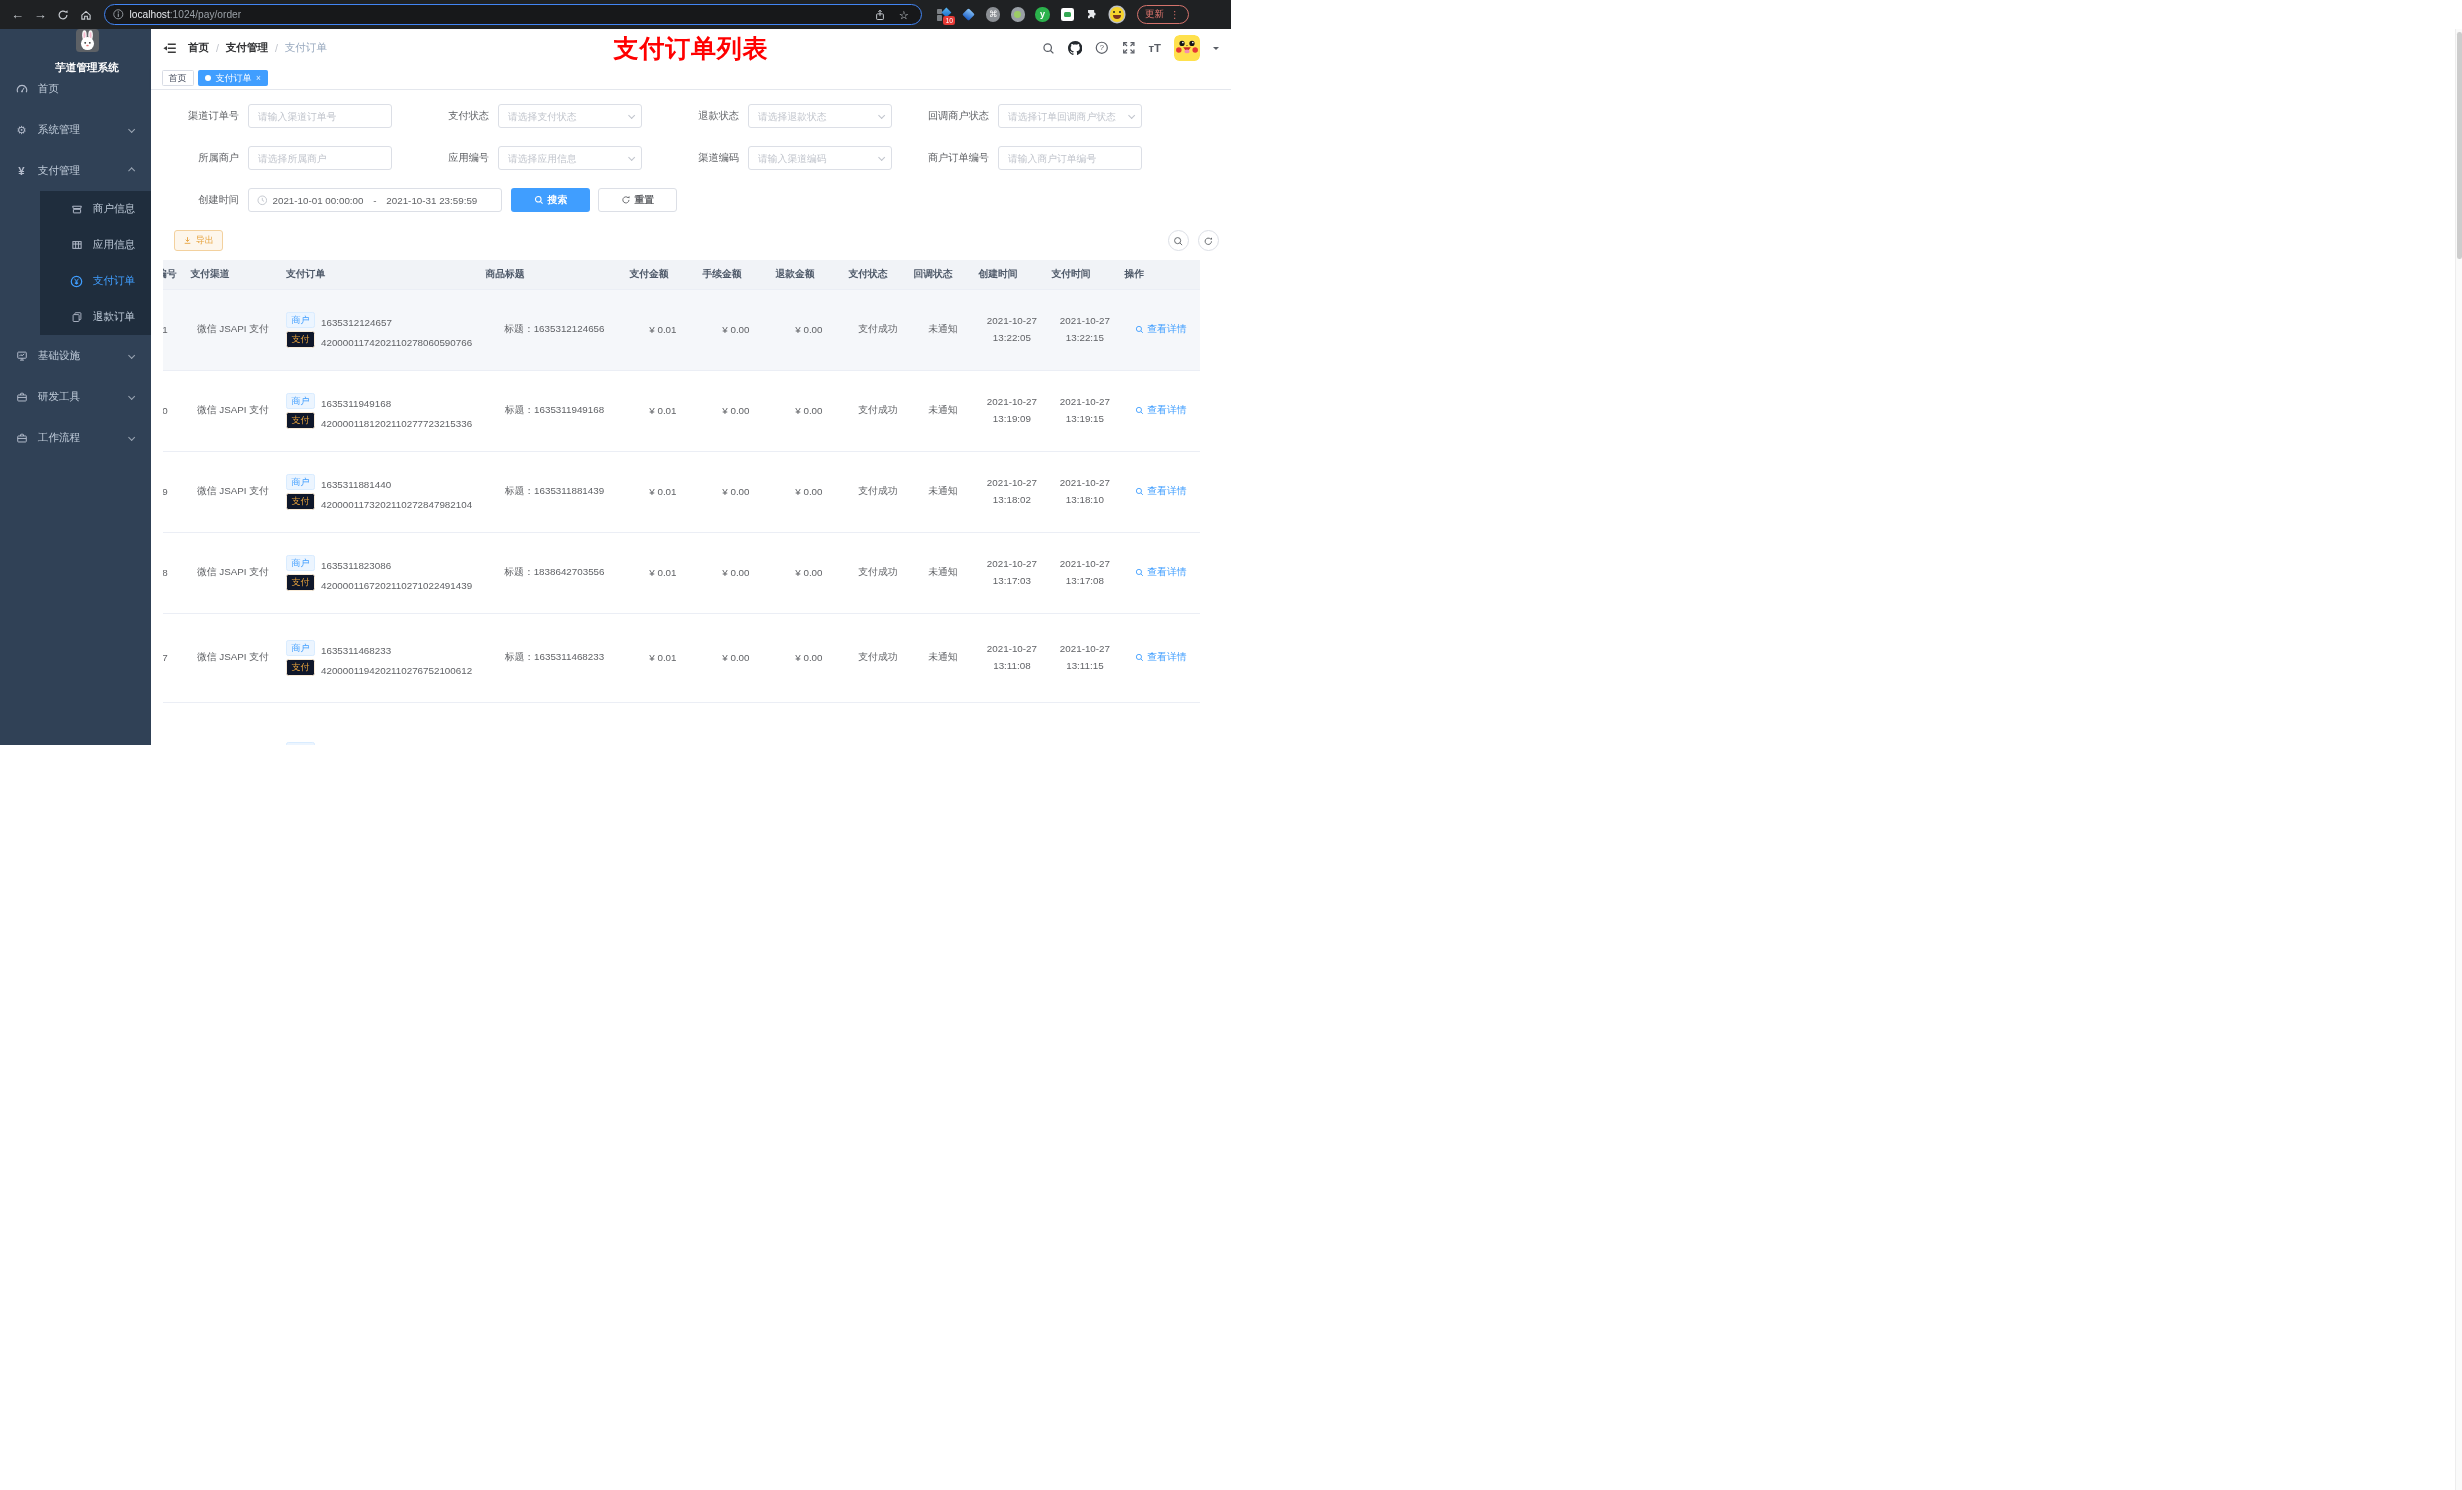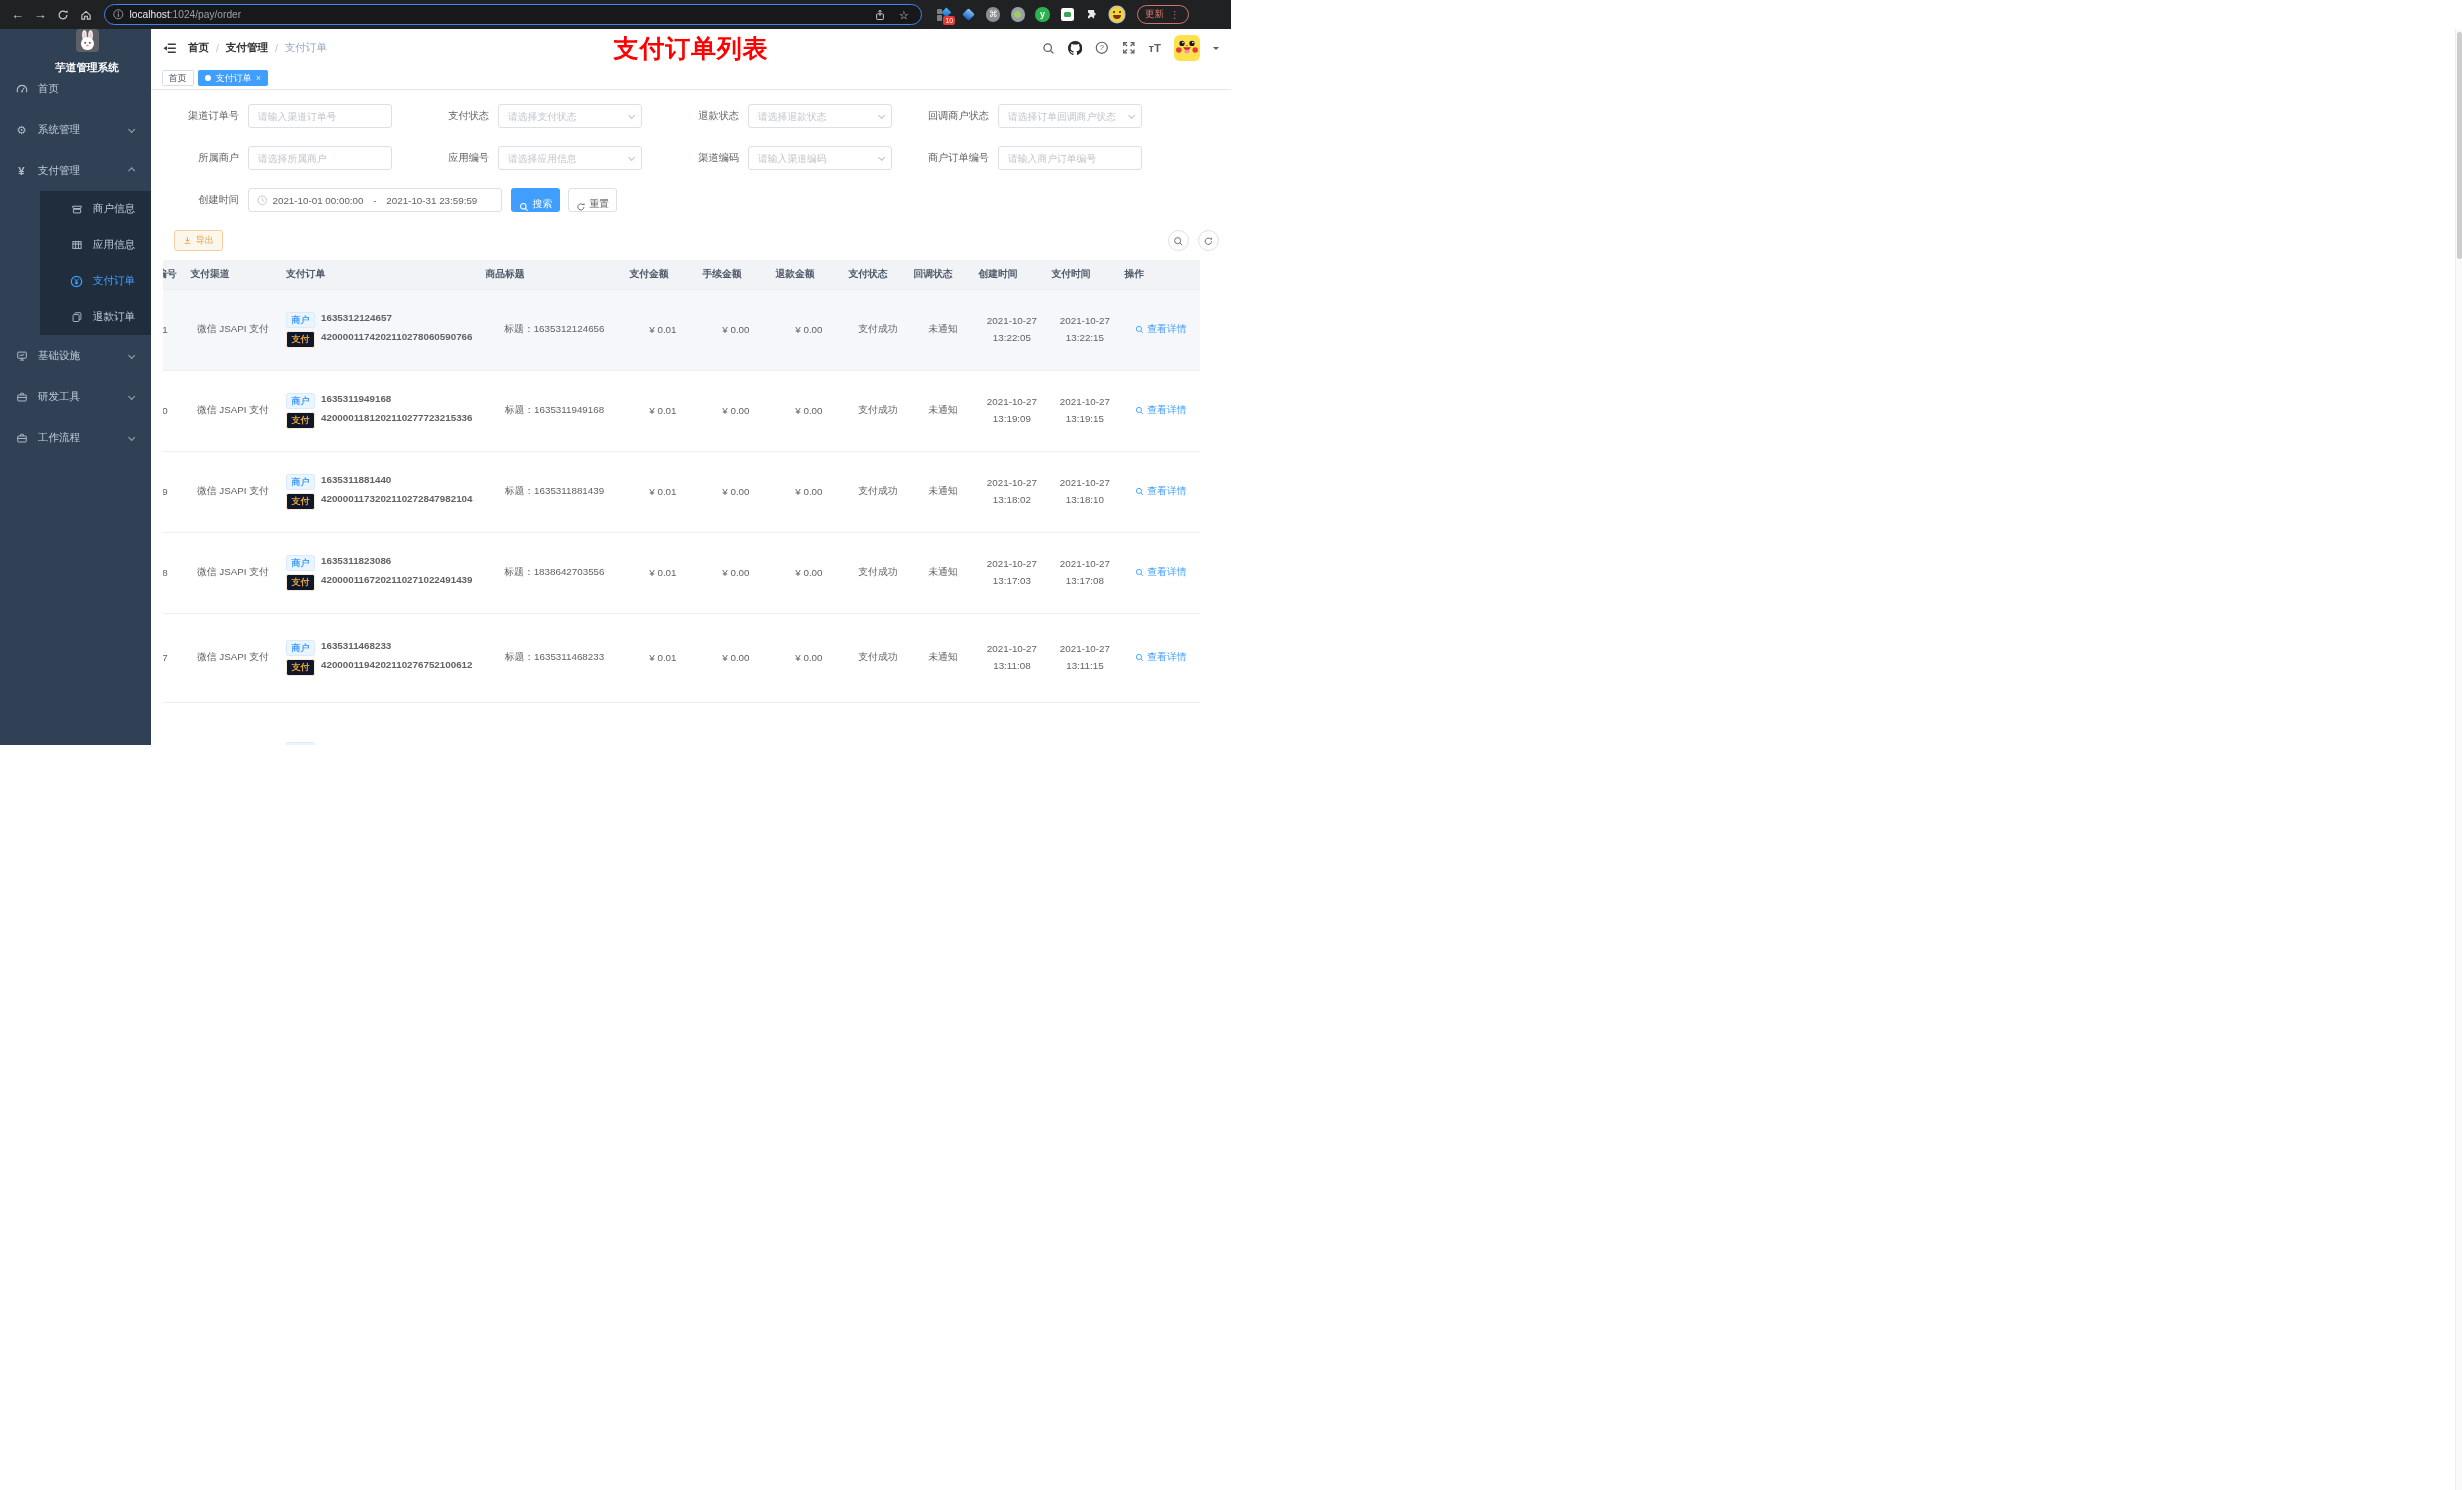--- a/index.html
+++ b/index.html
@@ -88,42 +88,42 @@
   .f-row { display:flex; margin-bottom:18px; }
   .f-item { display:flex; align-items:center; width:227px; margin-right:23px; flex:0 0 auto; }
   .f-item label { width:74px; text-align:right; padding-right:9px; font-size:10.2px; color:#606266; flex:0 0 auto; }
   .f-input { position:relative; width:144px; }
   .f-input input { width:100%; height:24px; border:0.8px solid #dcdfe6; border-radius:3px; padding:0 9px;
     font-size:9.8px; color:#606266; outline:none; background:#fff; font-family:inherit; }
   .f-input input::placeholder { color:#c0c4cc; }
   .f-input .sel-chev { position:absolute; right:7.6px; top:9px; color:#c0c4cc; border-color:#c0c4cc; }
   .date-box { width:254px; height:24px; border:0.8px solid #dcdfe6; border-radius:3px; display:flex; align-items:center;
     padding:0 7.6px; gap:5.3px; font-size:9.8px; color:#606266; white-space:nowrap; overflow:hidden; }
-  .btn { height:24px; border-radius:3px; font-size:9.8px; display:inline-flex; align-items:flex-end; gap:3.8px;
-    padding:0 7px; cursor:pointer; border:0.8px solid transparent; font-family:inherit; }
+  .btn { height:24px; border-radius:3px; font-size:9.8px; display:inline-flex; align-items:center; gap:3.8px;
+    padding:0 22px; cursor:pointer; border:0.8px solid transparent; font-family:inherit;font-weight:bold; }
   .btn-primary { background:#409eff; color:#fff; margin-left:9px; }
   .btn-plain { background:#fff; border-color:#dcdfe6; color:#606266; margin-left:7.6px; }
   .toolbar { display:flex; align-items:center; margin:12px 12px 0 12px; }
   .btn-export { height:21px; padding:0 8.3px; font-size:9px; border-radius:3px; background:#fdf6ec;
     border:0.8px solid #f3d19e; color:#e6a23c; display:inline-flex; align-items:center; gap:3.8px; margin-left:10.6px; cursor:pointer; }
   .tool-circles { margin-left:auto; display:flex; gap:9px; }
   .circle-btn { width:21px; height:21px; border-radius:50%; border:0.8px solid #dcdfe6; background:#fff;
     display:flex; align-items:center; justify-content:center; color:#666; cursor:pointer; }
 
   
   .table-wrap { margin:9px 12px 0 12px; overflow:hidden; }
   table { border-collapse:collapse; table-layout:fixed; width:1048px; margin-left:-10.6px; font-size:9.8px; color:#606266; }
   th { height:29px; background:#f1f3f7; color:#4e5969; font-size:9.8px; font-weight:bold; text-align:left;
     border-bottom:0.8px solid #ebeef5; padding:0 3px; }
   td { text-align:center; border-bottom:0.8px solid #ebeef5; padding:4.5px 3px; height:81px; vertical-align:middle; }
   tr.hover td { background:#f5f7fa; }
   tr.tall td { height:89px; }
   th.c-order, td.c-order { text-align:left; padding-left:7.6px; }
   th.c-id, td.c-id { text-align:left; padding-left:4.5px; overflow:hidden; }
-  .oline { display:flex; align-items:flex-start; gap:6px; margin:3px 0;font-weight:bold; }
+  .oline { display:flex; align-items:flex-end; gap:6px; margin:3px 0; }
   .cell-tag { font-size:9px; height:16.7px; line-height:15px; padding:0 4.5px; border-radius:2.3px; border:0.8px solid; flex:0 0 auto; }
   .tag-merchant { color:#409eff; background:#ecf5ff; border-color:#d9ecff; }
   .tag-pay { color:#e6a23c; background:#0f172a; border-color:#faecd8; }
   .dtime div { line-height:1.7; }
   .detail-link { color:#409eff; display:inline-flex; align-items:center; gap:3px; cursor:pointer; text-decoration:none; }
   tr.partial td { border-bottom:none; vertical-align:top; }
   tr.partial td.c-order { padding-top:36px; }
 
   
   .scrollbar { position:fixed; right:0; top:29px; bottom:0; width:6.8px; background:#fafafa; border-left:0.8px solid #ededed; }

